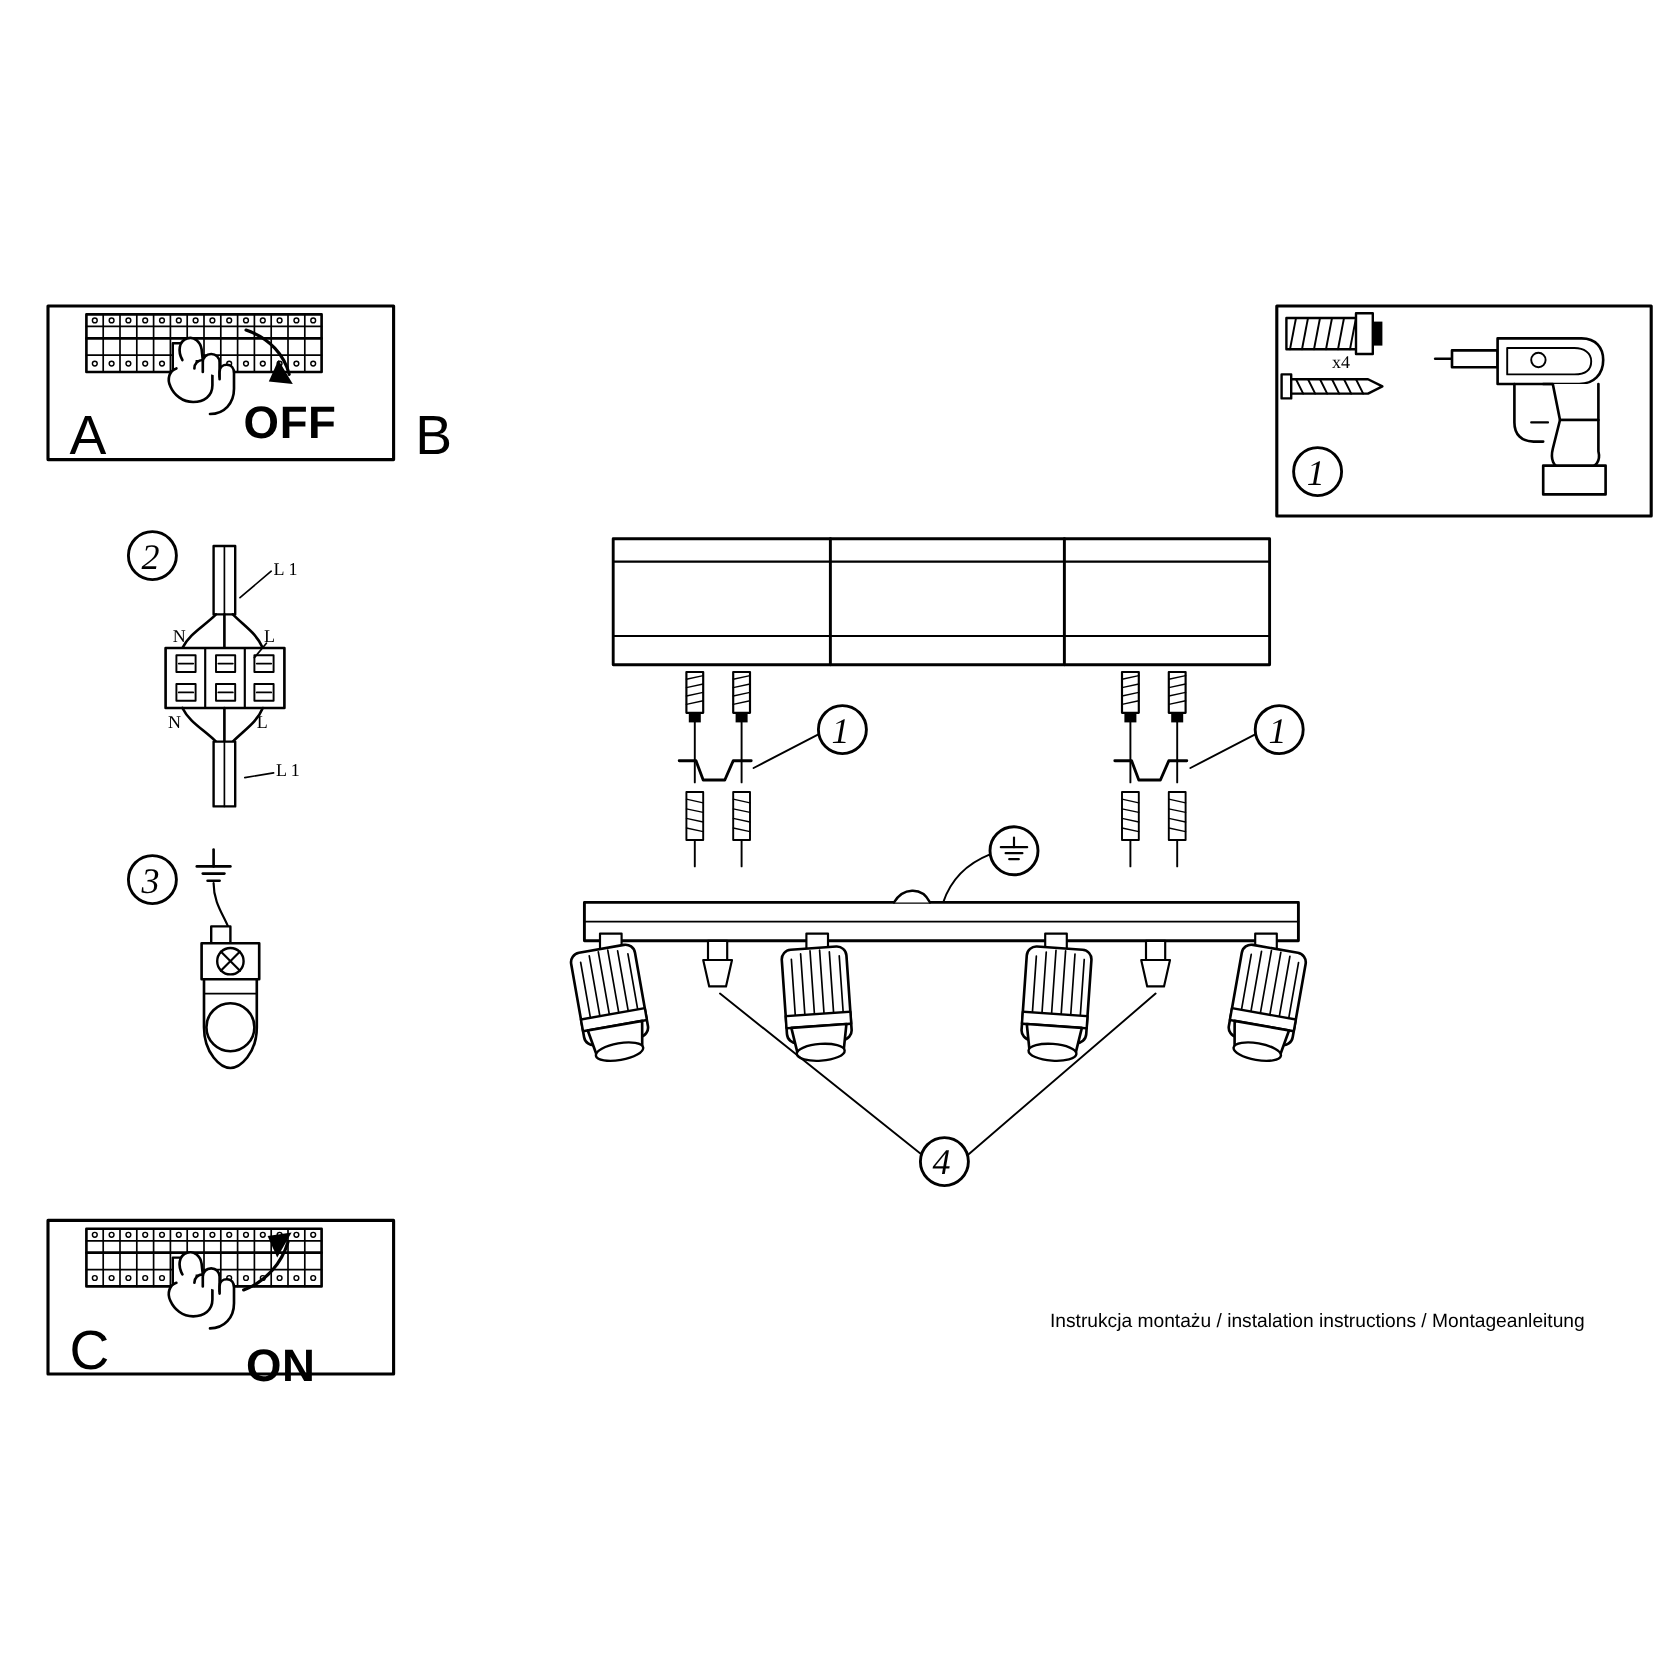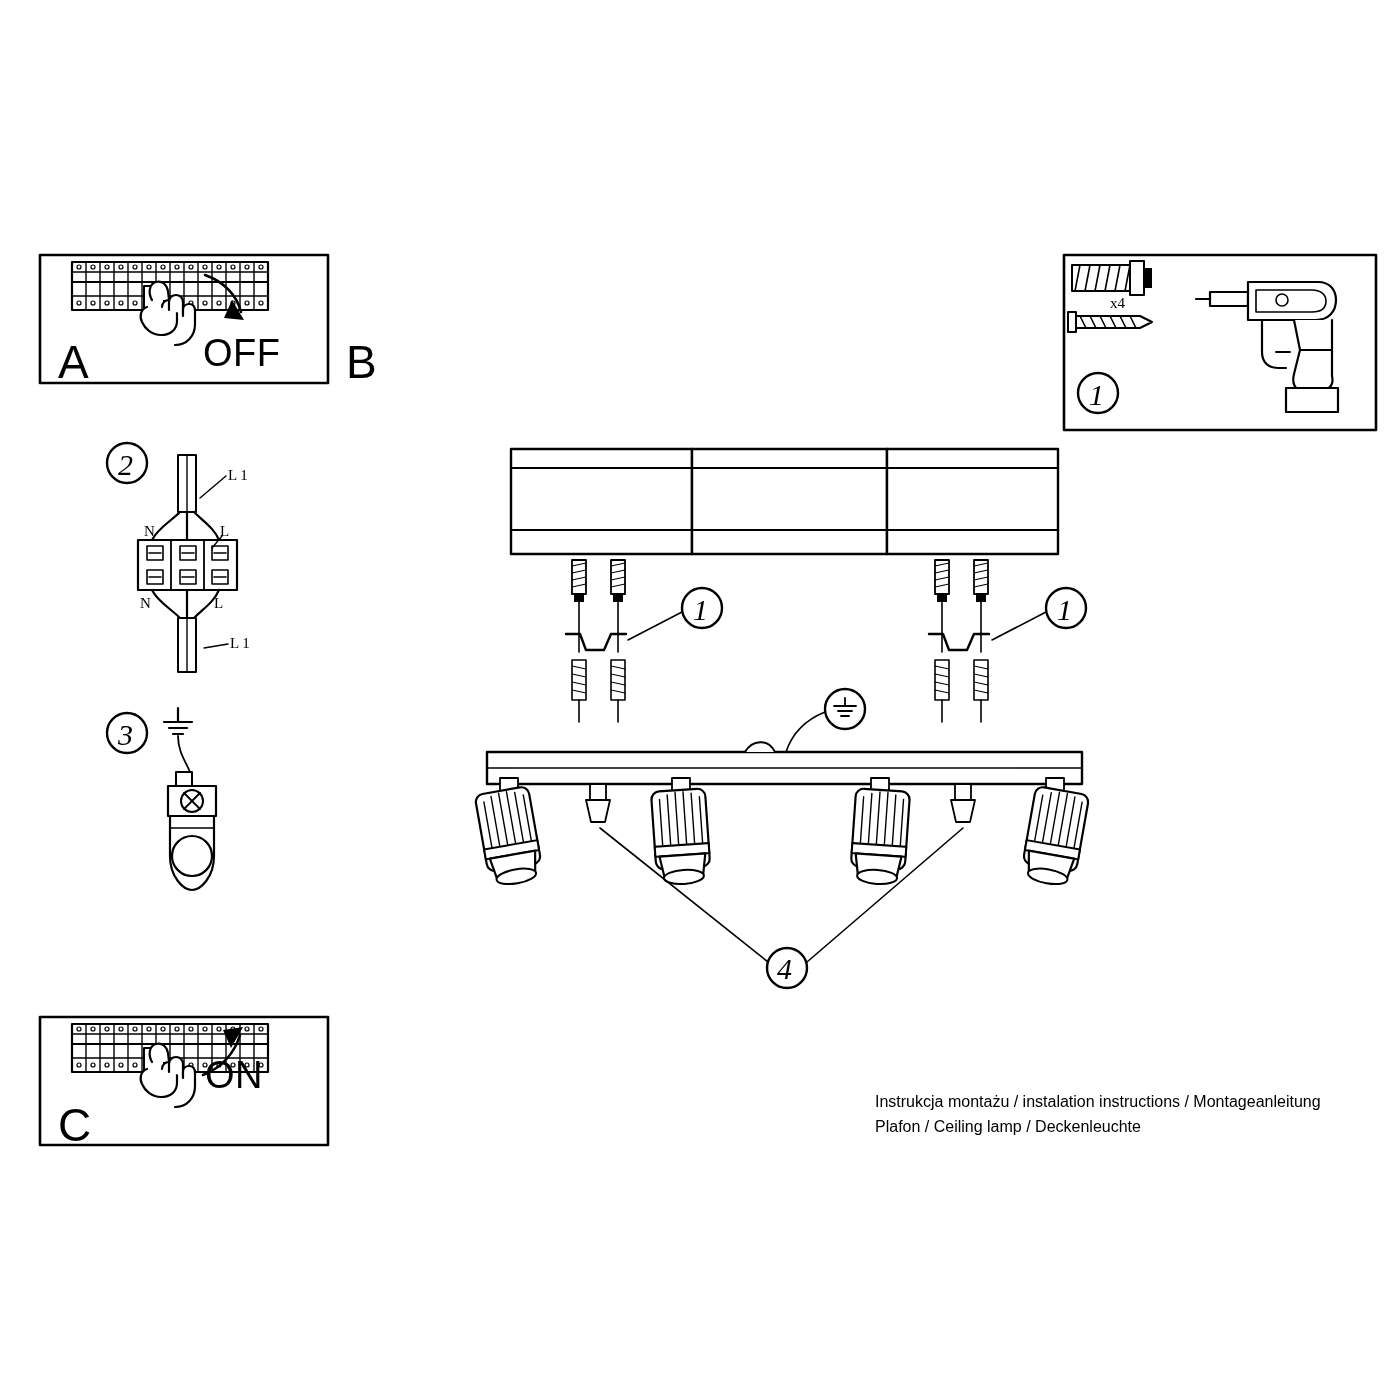--- a/index.html
+++ b/index.html
@@ -31,21 +31,21 @@
     position: absolute;
     white-space: nowrap;
     line-height: 1;
   }
   .lbl-letter {
     font-size: 46px;
     font-weight: 400;
   }
   .lbl-word {
     font-size: 38px;
-    font-weight: 400;
+    font-weight: 700;
     letter-spacing: 0.5px;
   }
   .lbl-num {
     font-size: 30px;
     font-style: italic;
     font-family: "Liberation Serif", serif;
   }
   .lbl-small {
     font-size: 15px;
     font-family: Liberation Serif, serif;
@@ -536,36 +536,35 @@
 
     </g>
   </svg>
 
   <div class="lbl lbl-letter" style="left:58px; top:339px;">A</div>
   <div class="lbl lbl-word" style="left:203px; top:334px;">OFF</div>
 
   <div class="lbl lbl-letter" style="left:346px; top:339px;">B</div>
 
   <div class="lbl lbl-letter" style="left:58px; top:1102px;">C</div>
-  <div class="lbl lbl-word" style="left:205px; top:1056px;">ON</div>
+  <div class="lbl lbl-word" style="left:205px; top:1120px;">ON</div>
 
   <div class="lbl lbl-num" style="left:118px; top:450px;">2</div>
   <div class="lbl lbl-num" style="left:118px; top:720px;">3</div>
   <div class="lbl lbl-num" style="left:1089px; top:380px;">1</div>
   <div class="lbl lbl-num" style="left:693px; top:595px;">1</div>
   <div class="lbl lbl-num" style="left:1057px; top:595px;">1</div>
   <div class="lbl lbl-num" style="left:777px; top:954px;">4</div>
 
   <div class="lbl lbl-small" style="left:1110px; top:296px;">x4</div>
 
   <div class="lbl lbl-small" style="left:228px; top:468px;">L 1</div>
   <div class="lbl lbl-small" style="left:144px; top:524px;">N</div>
   <div class="lbl lbl-small" style="left:220px; top:524px;">L</div>
   <div class="lbl lbl-small" style="left:140px; top:596px;">N</div>
   <div class="lbl lbl-small" style="left:214px; top:596px;">L</div>
   <div class="lbl lbl-small" style="left:230px; top:636px;">L 1</div>
 
   <div class="footer">
     <div>Instrukcja montażu / instalation instructions / Montageanleitung</div>
-    <div>Plafon / Ceiling lamp / Deckenleuchte</div>
   </div>
 
 </div>
 
 </body></html>

